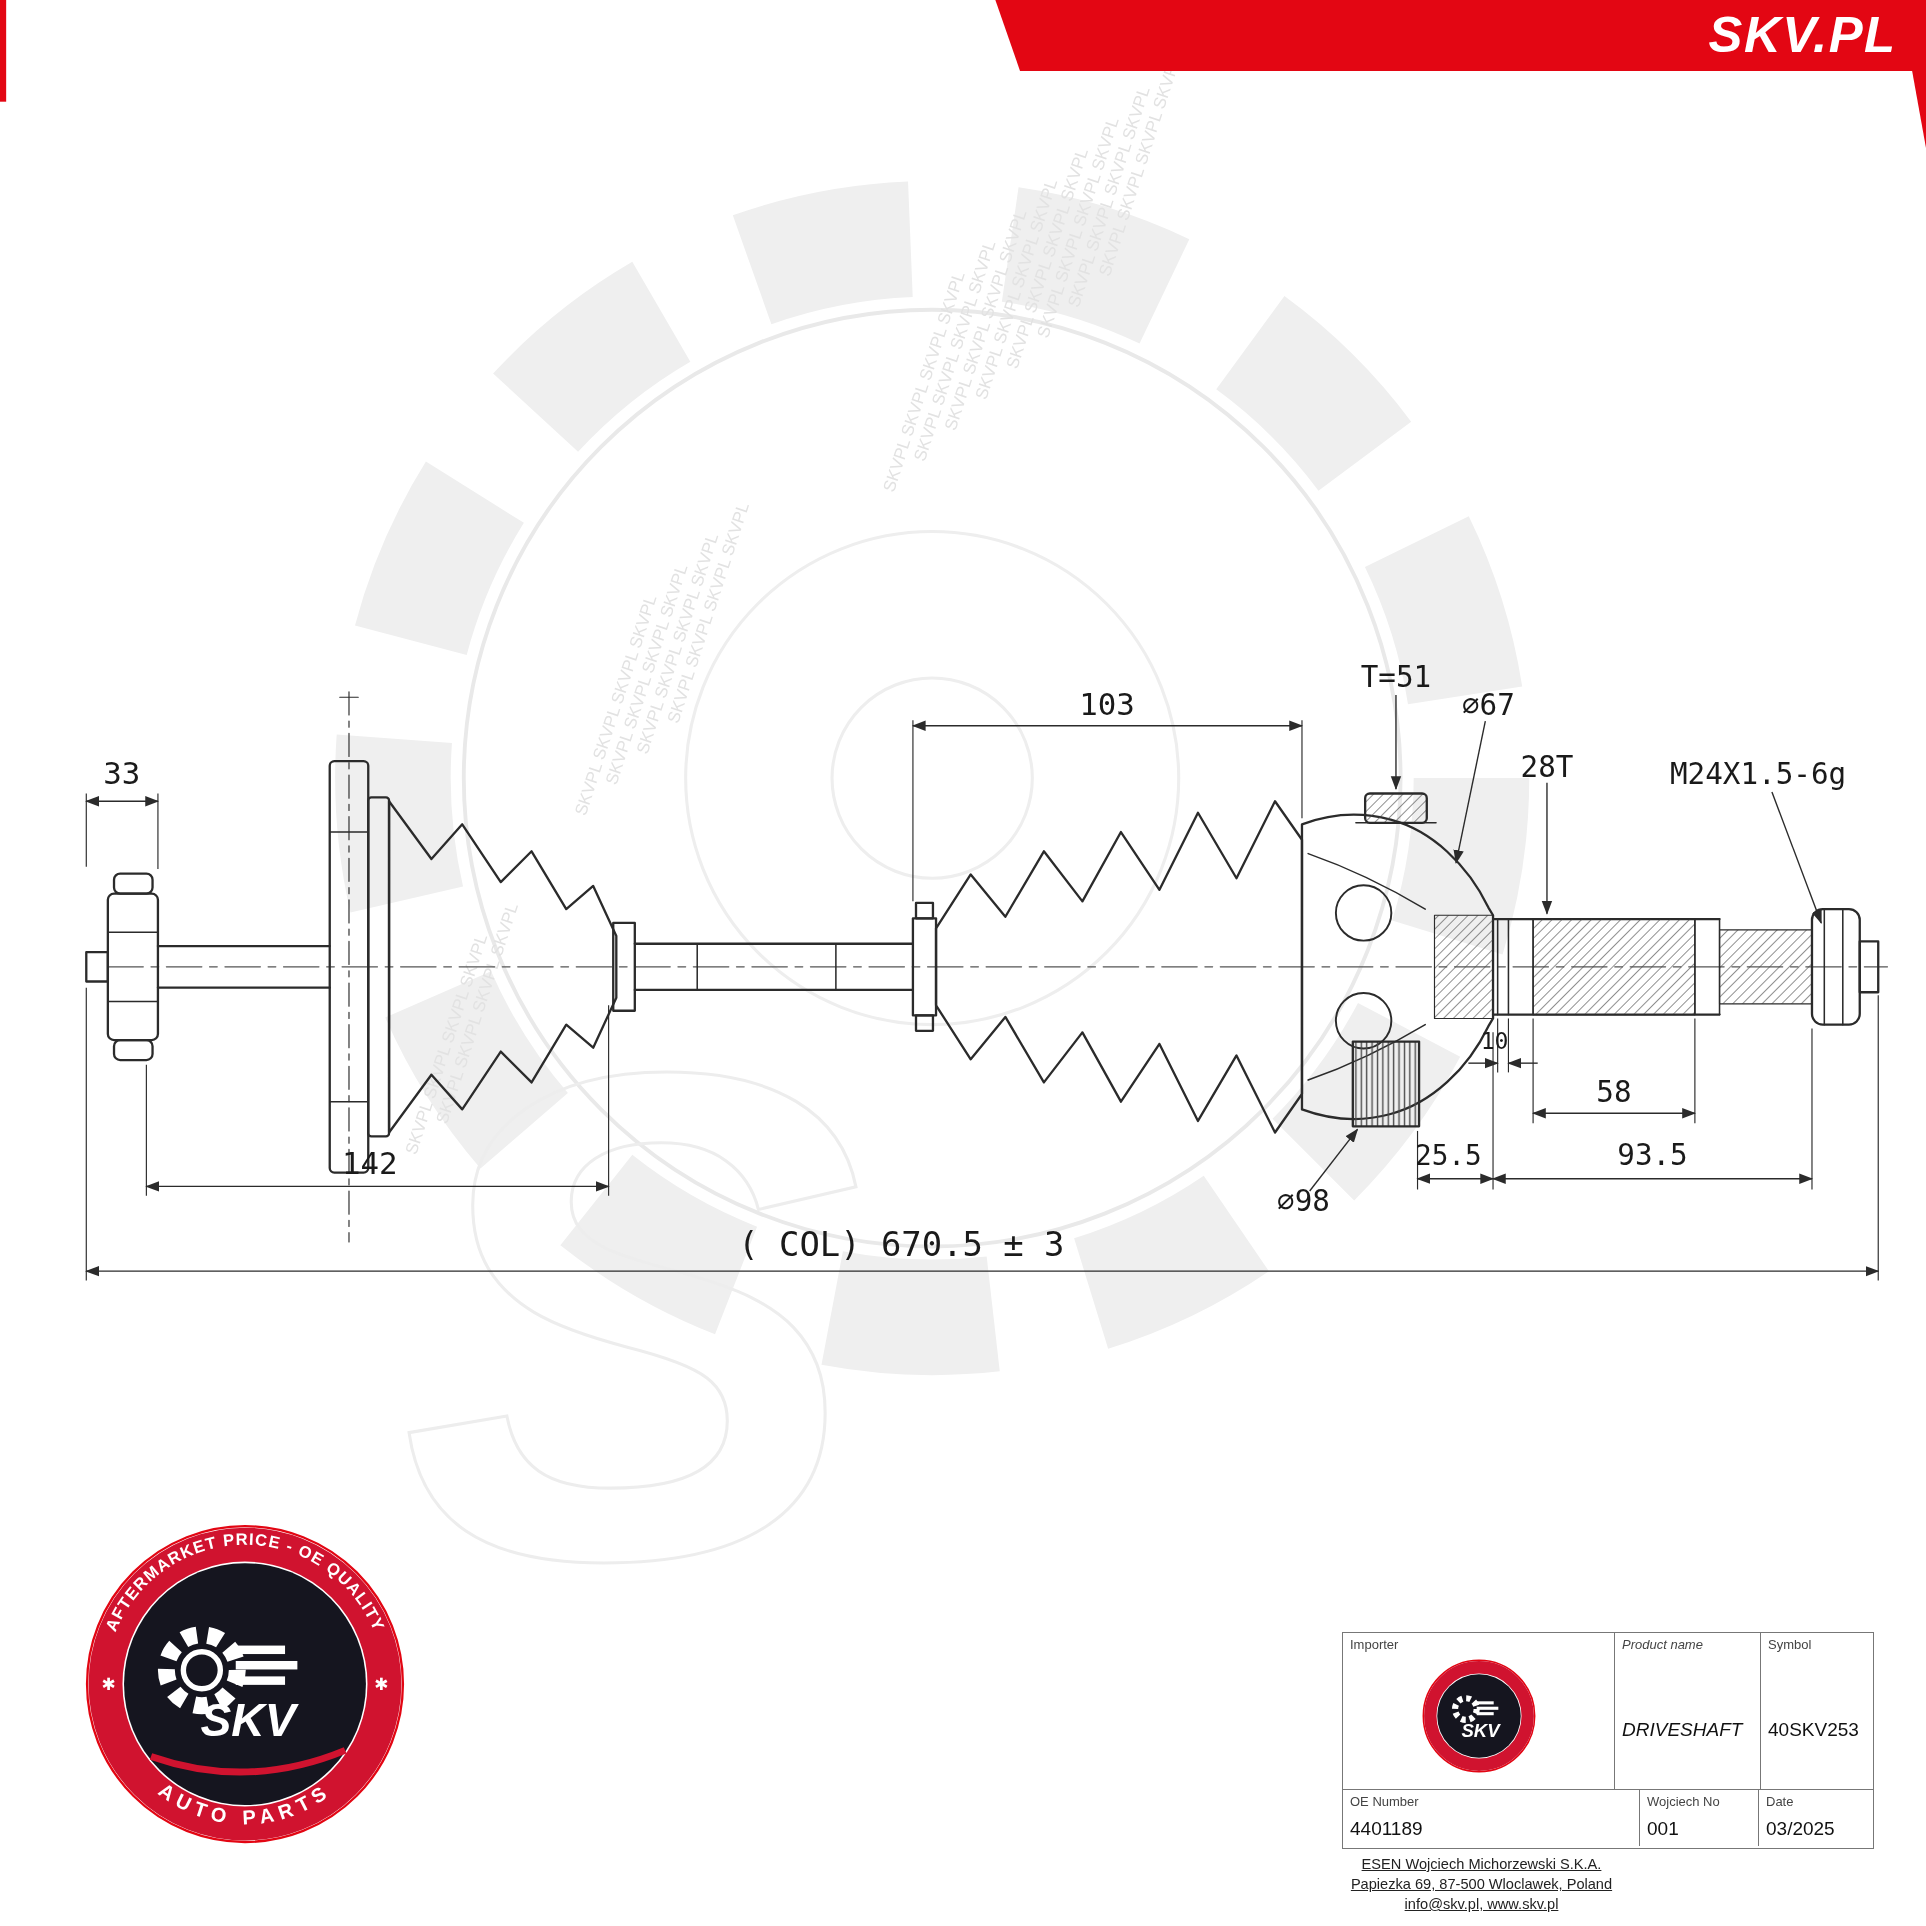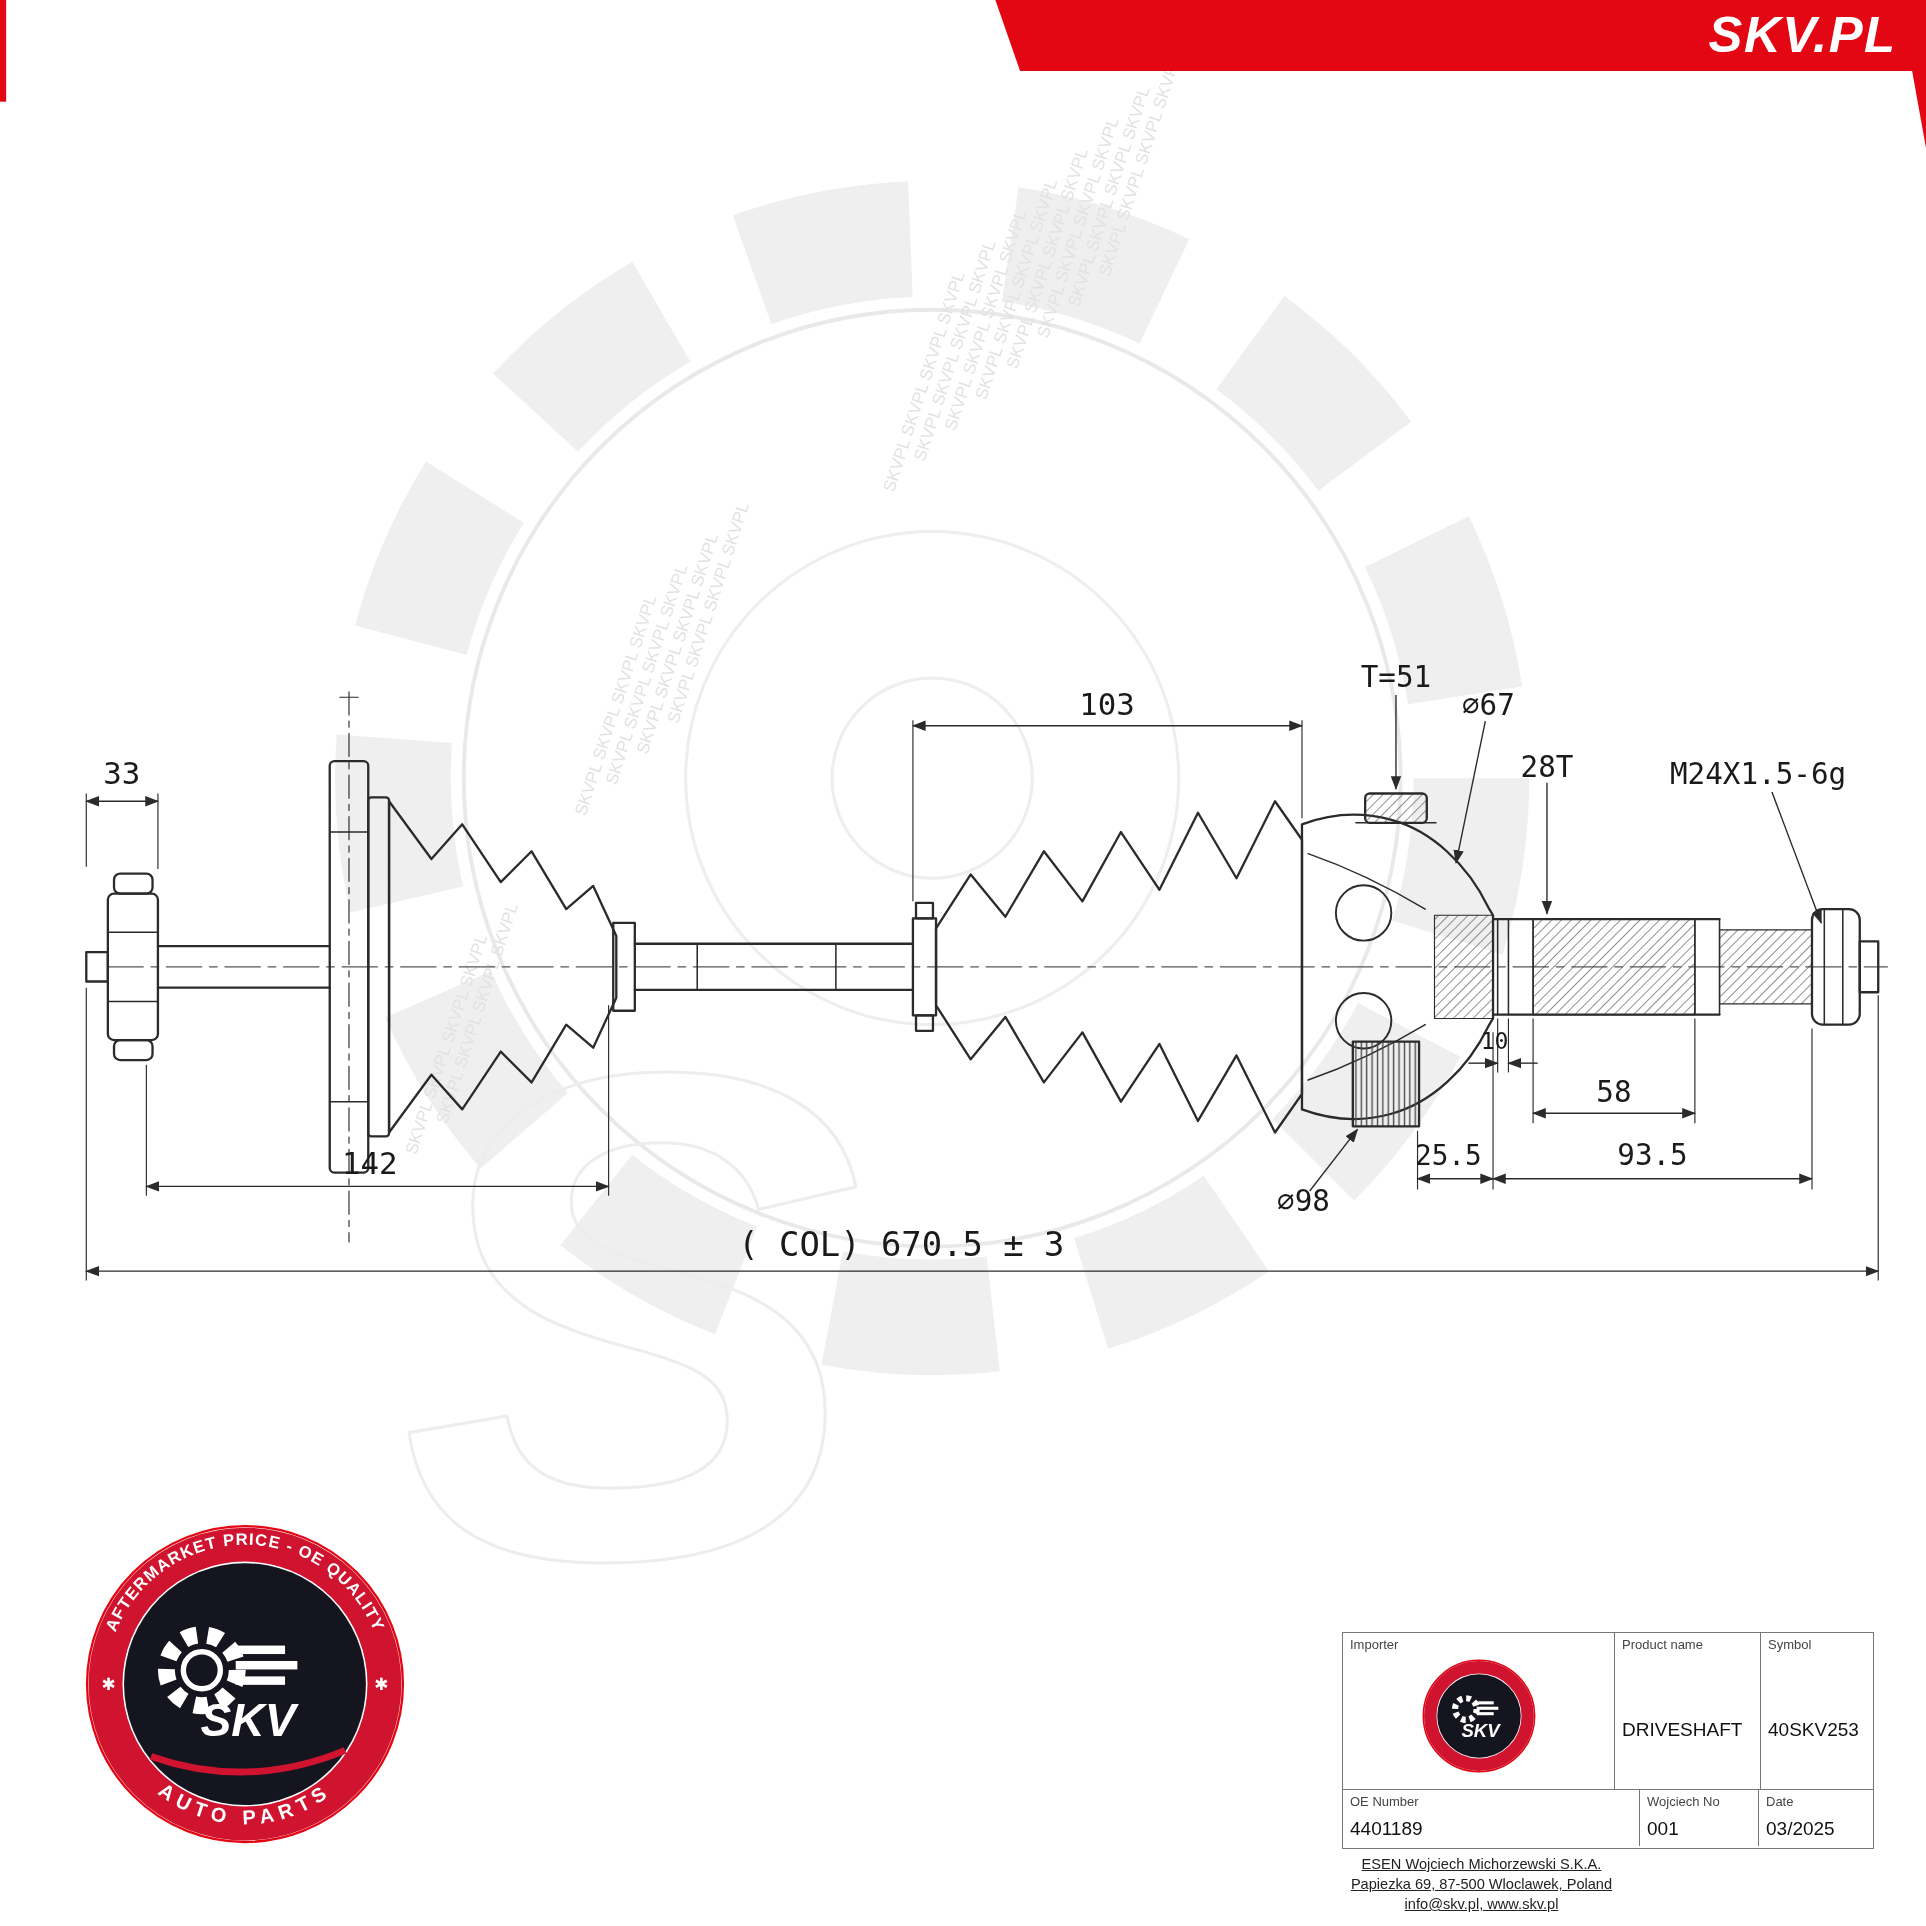--- a/index.html
+++ b/index.html
@@ -12,21 +12,21 @@
   .trow{display:flex;box-sizing:border-box;}
   .row1{height:157px;border-bottom:1.5px solid #777;}
   .row2{height:56px;}
   .cell{position:relative;box-sizing:border-box;height:100%;}
   .br{border-right:1.5px solid #777;}
   .lbl{position:absolute;top:3.9px;left:7px;font-size:13px;color:#444;}
   .val{position:absolute;left:7px;font-size:19px;color:#111;}
   .v1{top:86px;}
   .v2{top:28px;}
   .c-importer{width:272px;}
-  .c-product{width:146px;}
+  .c-product{width:146px;font-style:italic;}
   .c-symbol{width:110px;}
   .c-oe{width:297px;}
   .c-diagram{width:119px;}
   .c-date{width:113px;}
   .minilogo{position:absolute;left:78px;top:25px;}
   .address{position:absolute;left:1342px;top:1854px;width:279px;z-index:3;text-align:center;
     font-size:14.6px;line-height:20px;color:#222;text-decoration:underline;}
 </style>
 </head>
 <body>

